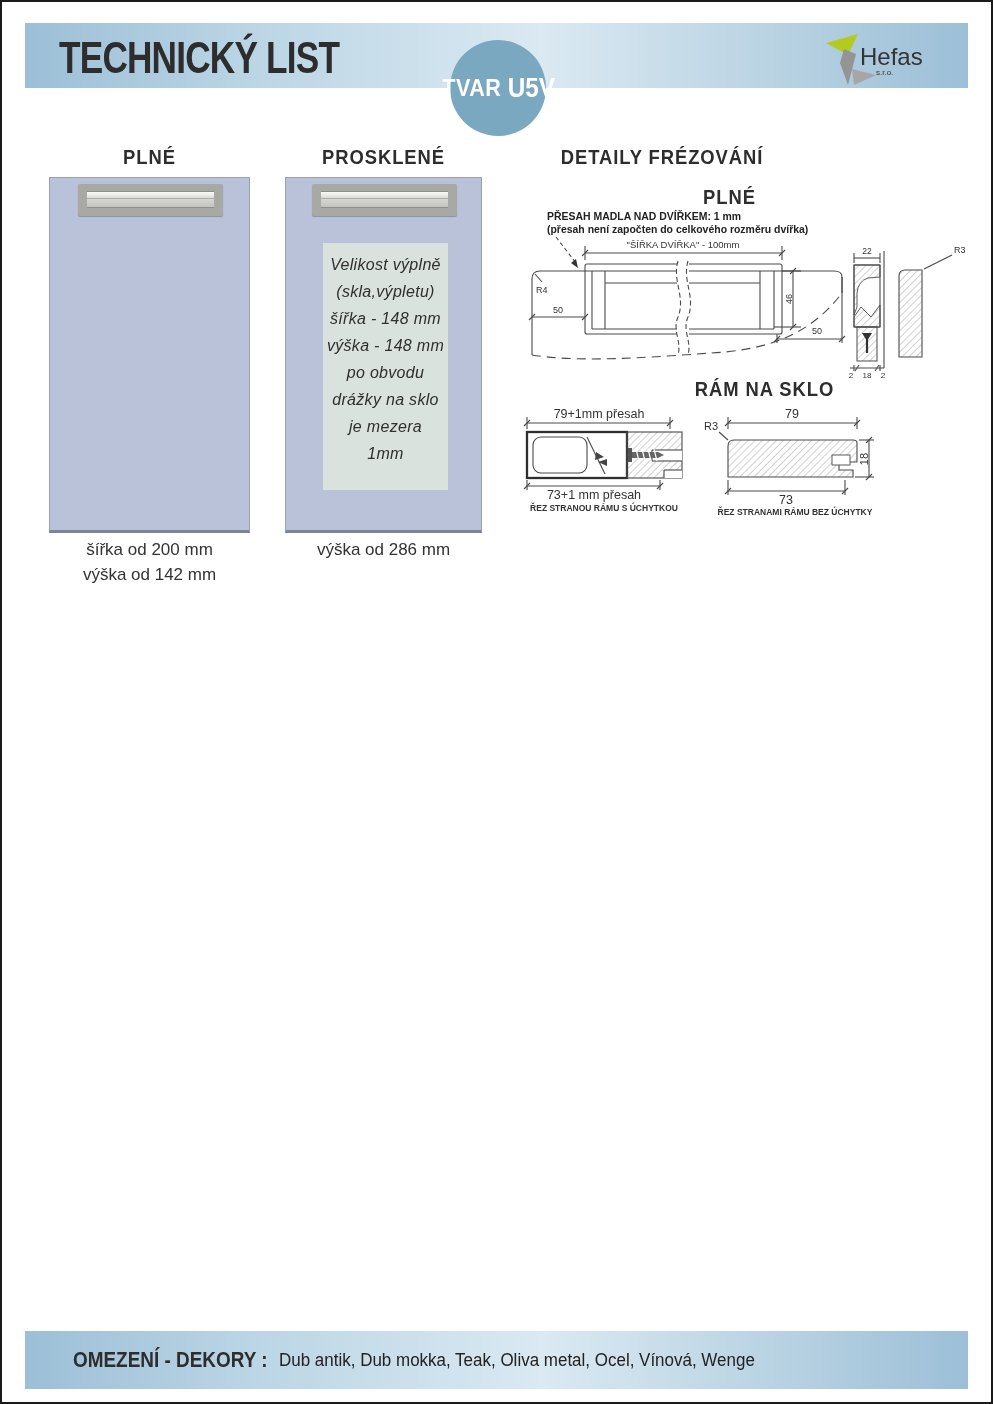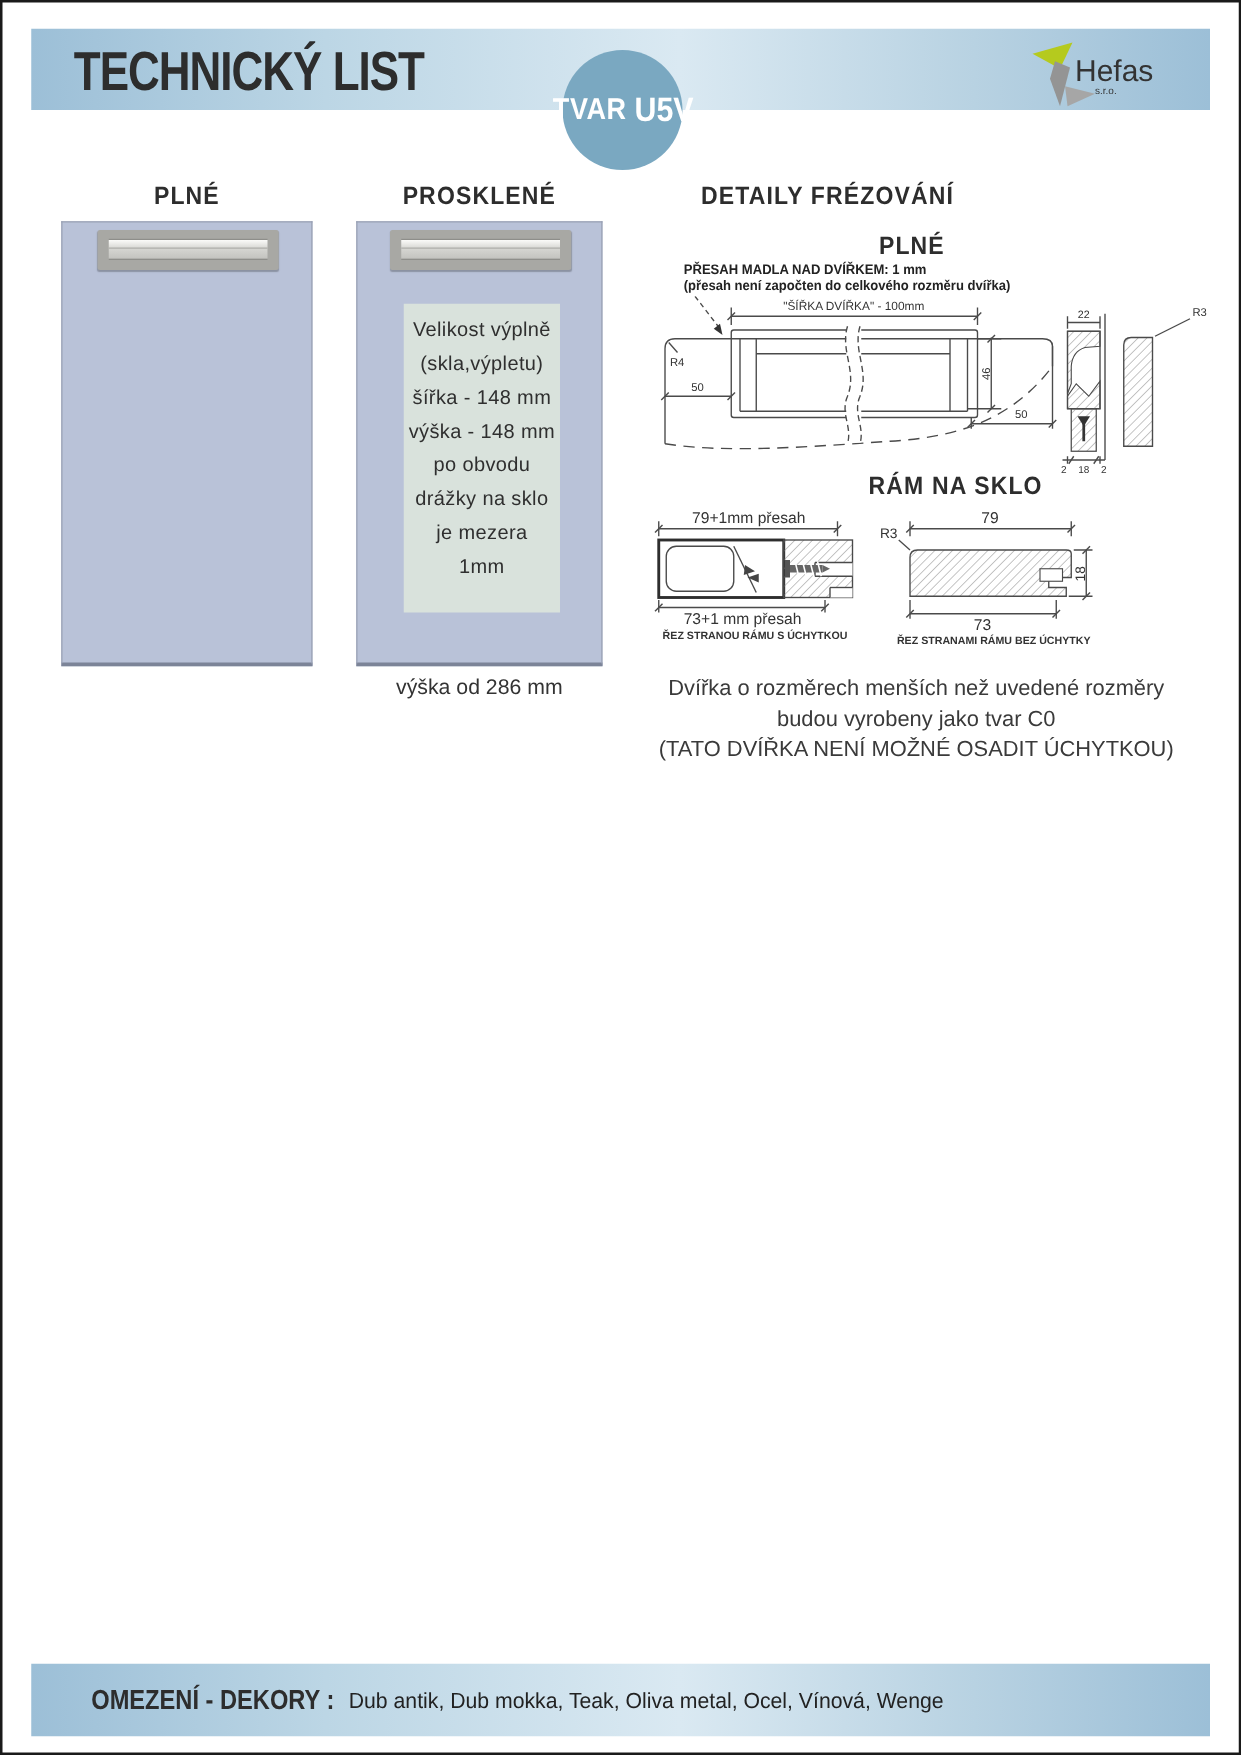--- a/index.html
+++ b/index.html
@@ -15,21 +15,21 @@
   
   .badge{left:448px;top:38px;width:96px;height:96px;border-radius:50%;background:#7aa8c1;display:flex;flex-direction:row;align-items:center;justify-content:center;}
   .badge-top{font-size:24px;font-weight:bold;color:#fff;letter-spacing:0.5px;transform:scaleX(0.9);}
   .badge-div{width:60px;height:3px;background:#fff;margin:3px 0 4px 0;}
   .badge-bottom{font-size:27px;font-weight:bold;color:#fff;transform:scaleX(0.9);}
 
   
   .sec-h{font-size:20px;font-weight:bold;color:#2d2d2d;text-align:center;letter-spacing:1px;transform:scaleX(0.92);transform-origin:center;white-space:nowrap;}
 
   
-  .panel{background:#b9c2d8;border:1px solid #9aa1b4;border-bottom:3px solid #7c8498;box-sizing:border-box;}
+  .panel{background:#b9c2d8;border:1px solid #9aa1b4;border-bottom:3px solid #7c8498;box-sizing:border-box;font-style:italic;}
   .handle{position:absolute;top:6px;height:32px;background:#a8a8a4;border-radius:2px;box-shadow:0 1px 1px rgba(0,0,0,.25);}
   .handle-recess{position:absolute;left:9px;right:9px;top:7px;height:15px;background:linear-gradient(#fbfbf9,#d6d6d2 45%,#c3c3bf);border-top:1px solid #8e8e8a;border-bottom:1px solid #8e8e8a;}
   .handle-recess::after{content:"";position:absolute;left:0;right:0;top:6px;height:1px;background:#aeaeaa;}
   .glass{background:#d9e2dc;text-align:center;color:#2f2f2f;font-size:16px;line-height:27px;letter-spacing:0.3px;}
   .caption{font-size:17px;line-height:25px;color:#333;text-align:center;}
 
   
   .ov-note{font-size:11px;line-height:12.5px;font-weight:bold;color:#222;transform:scaleX(0.95);transform-origin:left top;white-space:nowrap;}
   .big-note{font-size:17.5px;line-height:24.5px;color:#3a3a3a;text-align:center;}
 
@@ -84,20 +84,24 @@
       <div>(skla,výpletu)</div>
       <div>šířka - 148 mm</div>
       <div>výška - 148 mm</div>
       <div>po obvodu</div>
       <div>drážky na sklo</div>
       <div>je mezera</div>
       <div>1mm</div>
     </div>
   </div>
 
+  <div class="abs caption" style="left:27px;top:535px;width:241px;">
+    <div>šířka od 200 mm</div>
+    <div>výška od 142 mm</div>
+  </div>
   <div class="abs caption" style="left:263px;top:535px;width:237px;">
     <div>výška od 286 mm</div>
   </div>
 
   <div class="abs sec-h" style="left:600px;top:184px;width:255px;">PLNÉ</div>
   <div class="abs ov-note" style="left:545px;top:208px;">
     <div>PŘESAH MADLA NAD DVÍŘKEM: 1 mm</div>
     <div>(přesah není započten do celkového rozměru dvířka)</div>
   </div>
 
@@ -273,24 +277,19 @@
       <line class="dln" x1="216" y1="80" x2="216" y2="95"></line>
         <line class="dln" x1="333" y1="80" x2="333" y2="95"></line>
       <line class="dln" x1="216" y1="91" x2="333" y2="91"></line>
       <line class="dln" x1="213" y1="94" x2="219" y2="88"></line>
         <line class="dln" x1="330" y1="94" x2="336" y2="88"></line>
       <text x="274" y="104" font-size="12.5" text-anchor="middle">73</text>
       <text x="283" y="115" font-size="8.5" font-weight="bold" text-anchor="middle">ŘEZ STRANAMI RÁMU BEZ ÚCHYTKY</text>
     </g>
   </svg>
 
-  <div class="abs big-note" style="left:498px;top:536px;width:466px;">
-    <div>Dvířka o rozměrech menších než uvedené rozměry</div>
-    <div>budou vyrobeny jako tvar C0</div>
-    <div>(TATO DVÍŘKA NENÍ MOŽNÉ OSADIT ÚCHYTKOU)</div>
-  </div>
 
   <div class="abs bar footer-bar">
     <span class="footer-label">OMEZENÍ - DEKORY :</span>
     <span class="footer-vals">Dub antik, Dub mokka, Teak, Oliva metal, Ocel, Vínová, Wenge</span>
   </div>
 
 </div>
 
 </body></html>

